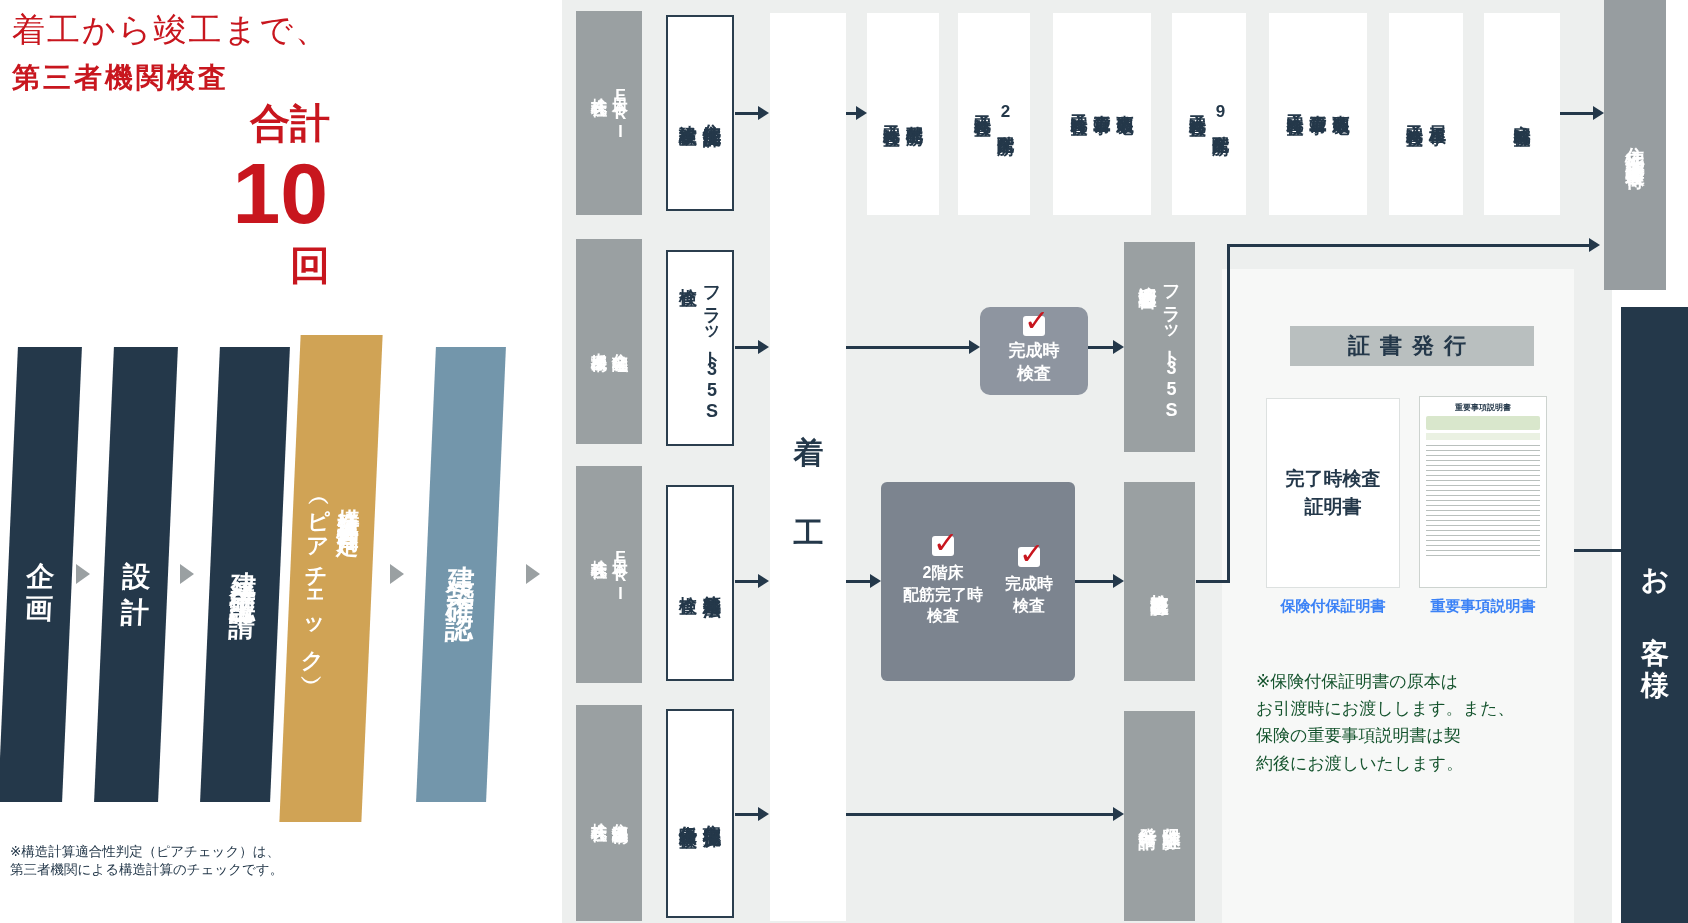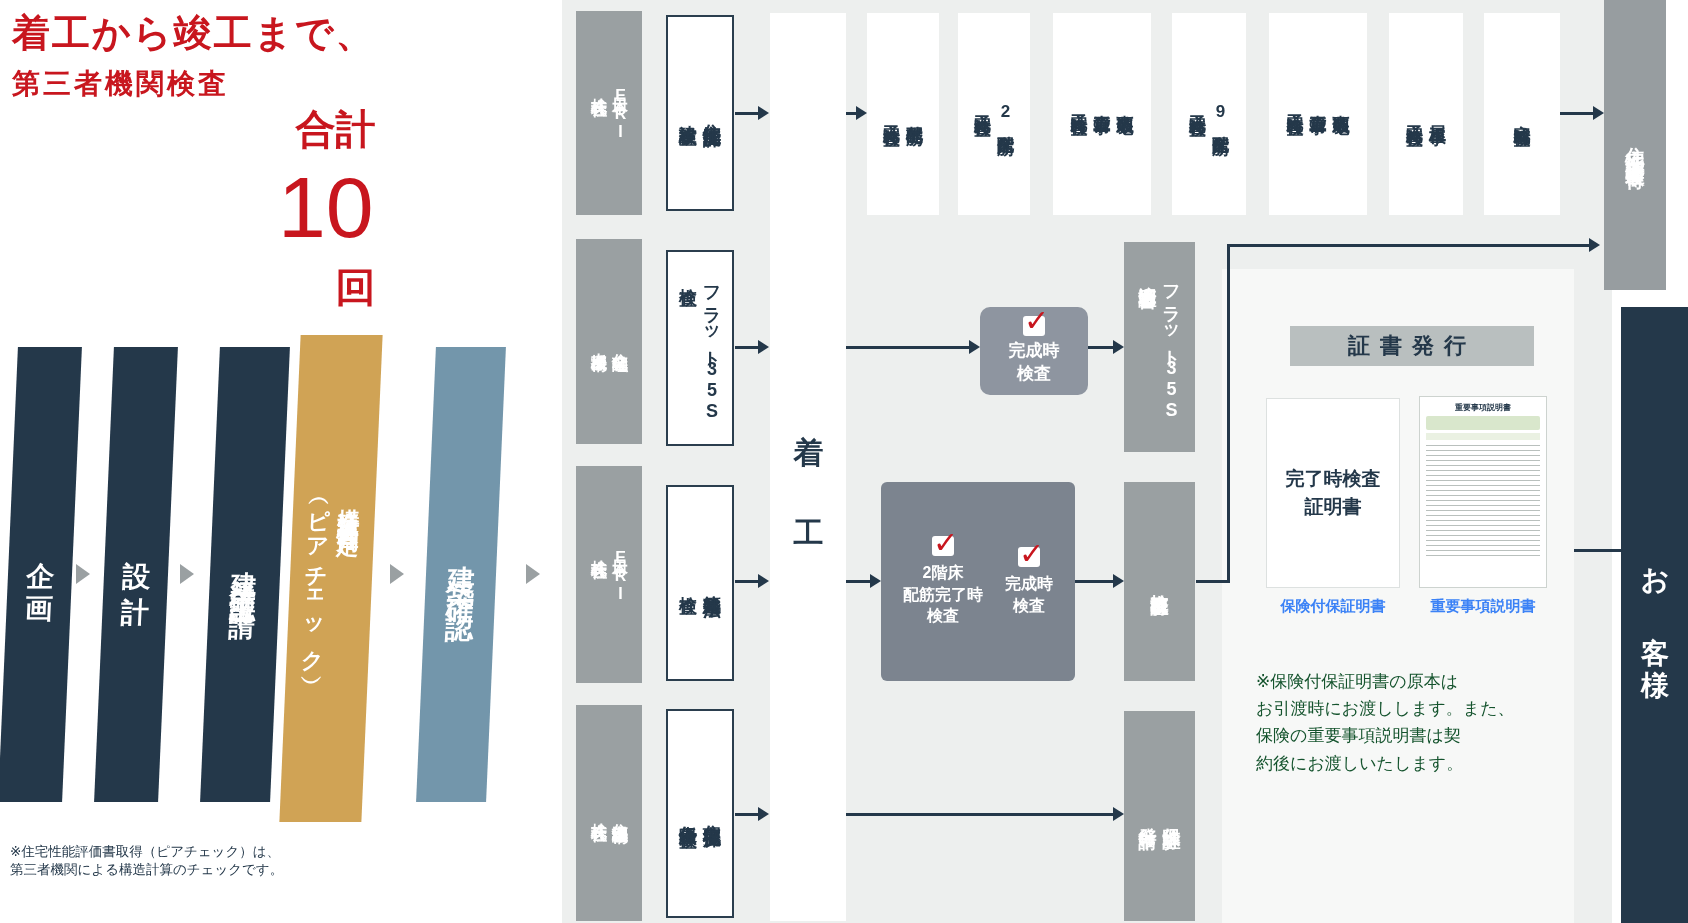--- a/index.html
+++ b/index.html
@@ -6,25 +6,25 @@
   body { font-family:"Liberation Sans","DejaVu Sans",sans-serif; background:#ffffff; }
   .canvas { position:relative; width:1688px; height:923px; background:#ffffff; overflow:hidden; color:#24384a; }
   .bg-gray { position:absolute; left:562px; top:0; width:1050px; height:923px; background:#edefee; }
 
   
   .vtext { writing-mode:vertical-rl; text-orientation:mixed; white-space:pre-line; }
   .vup   { text-orientation:upright; }
 
   
   .title { position:absolute; left:12px; top:8px; color:#c8161e; }
-  .t1 { font-size:38px; font-weight:bold; letter-spacing:2px; }
+  .t1 { font-size:33px; font-weight:normal; letter-spacing:2px; }
   .t2 { font-size:28px; font-weight:bold; margin-top:6px; letter-spacing:3px; }
   .t3 { display:flex; align-items:flex-end; margin-top:4px;flex-direction:column; }
   .t3 .small { font-size:40px; font-weight:bold; line-height:1.1; }
-  .t3 .big   { font-size:86px; font-weight:normal; line-height:0.95; margin:16px 2px; }
+  .t3 .big   { font-size:86px; font-weight:bold; line-height:0.95; margin:8px 2px; }
 
   
   .flow-box { position:absolute; display:flex; align-items:center; justify-content:center;
               color:#fff; font-weight:bold; transform:skewX(-2.5deg); }
   .dark  { background:#24384a; }
   .gold  { background:#d0a355; }
   .steel { background:#7396ab; }
   .chev { position:absolute; width:0; height:0; border-style:solid;
           border-width:10px 0 10px 14px; border-color:transparent transparent transparent #9aa0a2; }
   .flow-note { position:absolute; left:10px; top:843px; width:360px; font-size:13.5px;
@@ -122,21 +122,21 @@
   </div>
   <div class="flow-box gold" style="left:290px; top:335px; width:82px; height:487px;">
     <span class="vtext" style="font-size:22px; letter-spacing:3px;">構造計算適合性判定
 （ピアチェック）</span>
   </div>
   <div class="chev" style="left:390px; top:564px;"></div>
   <div class="flow-box steel" style="left:426px; top:347px; width:70px; height:455px;">
     <span class="vtext" style="font-size:28px; letter-spacing:16px;">建築確認</span>
   </div>
   <div class="chev" style="left:526px; top:564px;"></div>
-  <div class="flow-note">※住宅性能評価書取得（ピアチェック）は、
+  <div class="flow-note">※構造計算適合性判定（ピアチェック）は、
 第三者機関による構造計算のチェックです。</div>
 
   <div class="org-box" style="top:11px; height:204px;">
     <span class="vtext vup">日本ERI
 株式会社</span>
   </div>
   <div class="insp-box" style="top:15px; height:196px;">
     <span class="vtext vup">住宅性能評価
 建設検査</span>
   </div>

